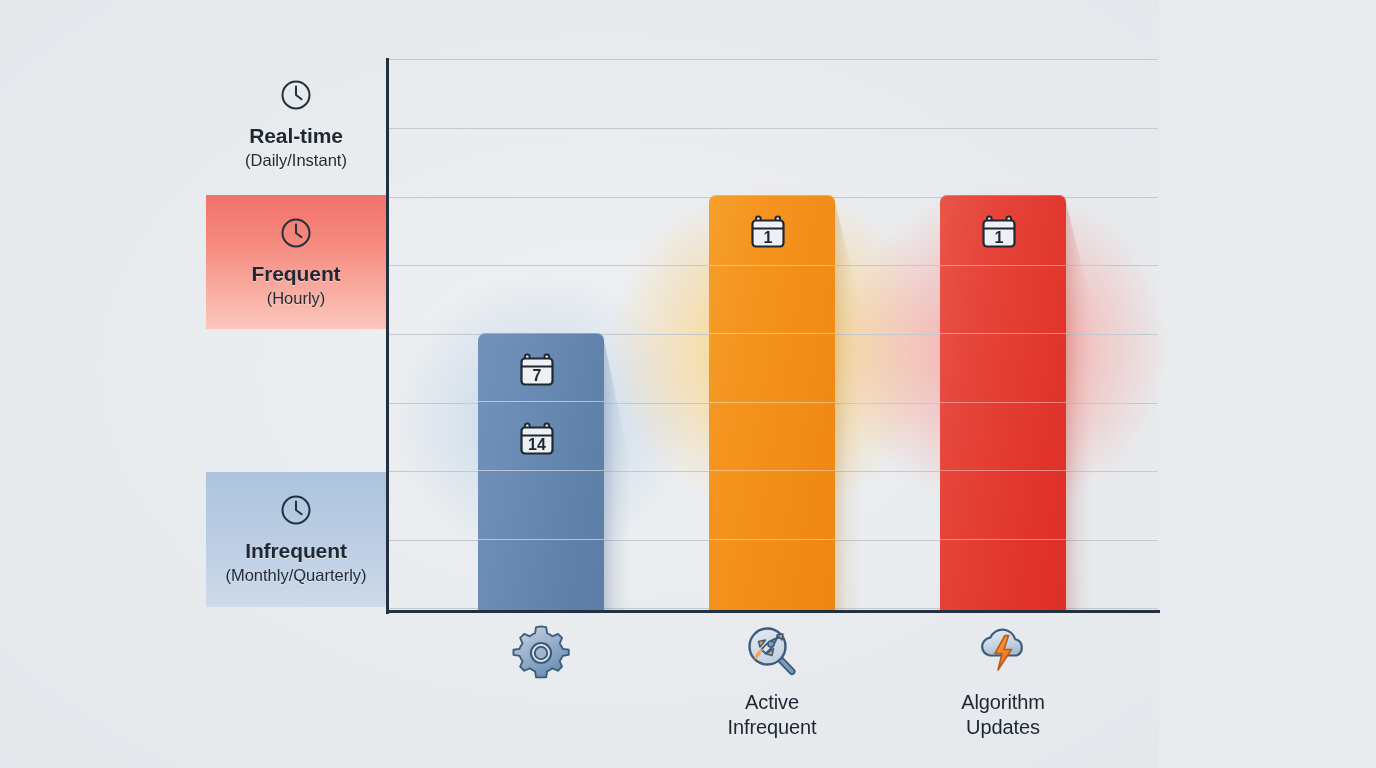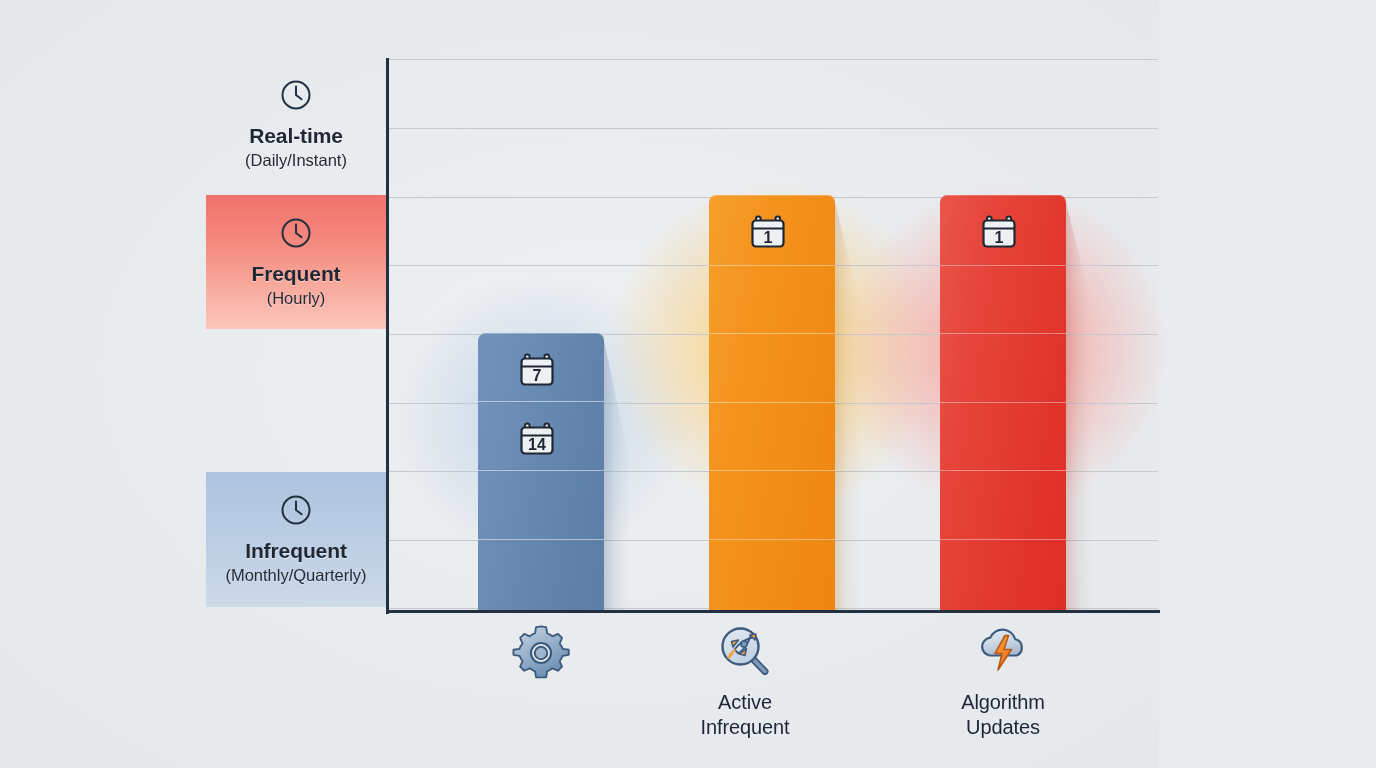--- a/index.html
+++ b/index.html
@@ -329,21 +329,21 @@
             <stop offset="100%" stop-color="#6d90b4"></stop>
           </linearGradient>
         </defs>
         <path d="M29 4.5 L34.2 5.4 L35.2 11.6 A18.6 18.6 0 0 1 40.6 14.8 L46.4 12.3 L50.6 16.5 L48.1 22.3 A18.6 18.6 0 0 1 51.3 27.7 L57.5 28.7 L57.5 33.9 L51.3 34.9 A18.6 18.6 0 0 1 48.1 40.3 L50.6 46.1 L46.4 50.3 L40.6 47.8 A18.6 18.6 0 0 1 35.2 51 L34.2 57.2 L29 57.2 L23.8 57.2 L22.8 51 A18.6 18.6 0 0 1 17.4 47.8 L11.6 50.3 L7.4 46.1 L9.9 40.3 A18.6 18.6 0 0 1 6.7 34.9 L0.5 33.9 L0.5 28.7 L6.7 27.7 A18.6 18.6 0 0 1 9.9 22.3 L7.4 16.5 L11.6 12.3 L17.4 14.8 A18.6 18.6 0 0 1 22.8 11.6 L23.8 5.4 Z" fill="url(#gearGrad)" stroke="#3d5b7d" stroke-width="1.9" stroke-linejoin="round" transform="translate(0,-2) scale(0.97) translate(1,2)"></path>
         <circle cx="29" cy="31" r="10" fill="#e8edf3" stroke="#3d5b7d" stroke-width="2.2"></circle>
         <circle cx="29" cy="31" r="6.2" fill="#9fb6cf" stroke="#3d5b7d" stroke-width="2"></circle>
       </svg>
     </span>
   </div>
 
-  <div class="xgroup" style="left:640px;justify-content:center;">
+  <div class="xgroup" style="left:667px;justify-content:center;">
     <span class="xicon">
       <svg width="58" height="58" viewBox="0 0 58 58">
         <defs>
           <linearGradient id="lensGrad" x1="0" y1="0" x2="0.5" y2="1">
             <stop offset="0%" stop-color="#e4ebf3"></stop>
             <stop offset="100%" stop-color="#c2d2e3"></stop>
           </linearGradient>
           <linearGradient id="rktGrad" x1="0" y1="0" x2="1" y2="1">
             <stop offset="0%" stop-color="#fdfefe"></stop>
             <stop offset="100%" stop-color="#b9c8d8"></stop>

